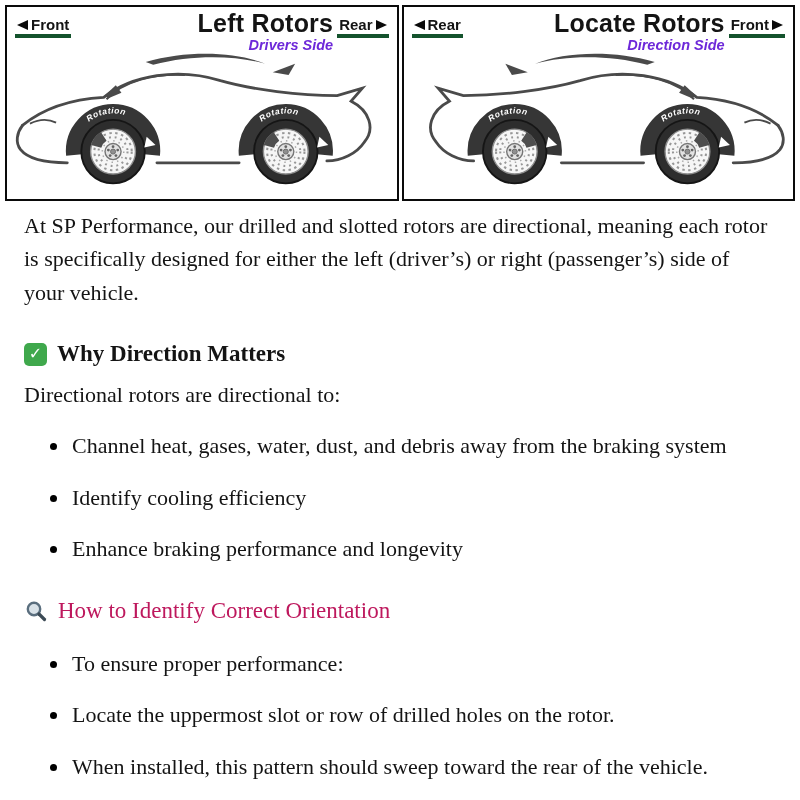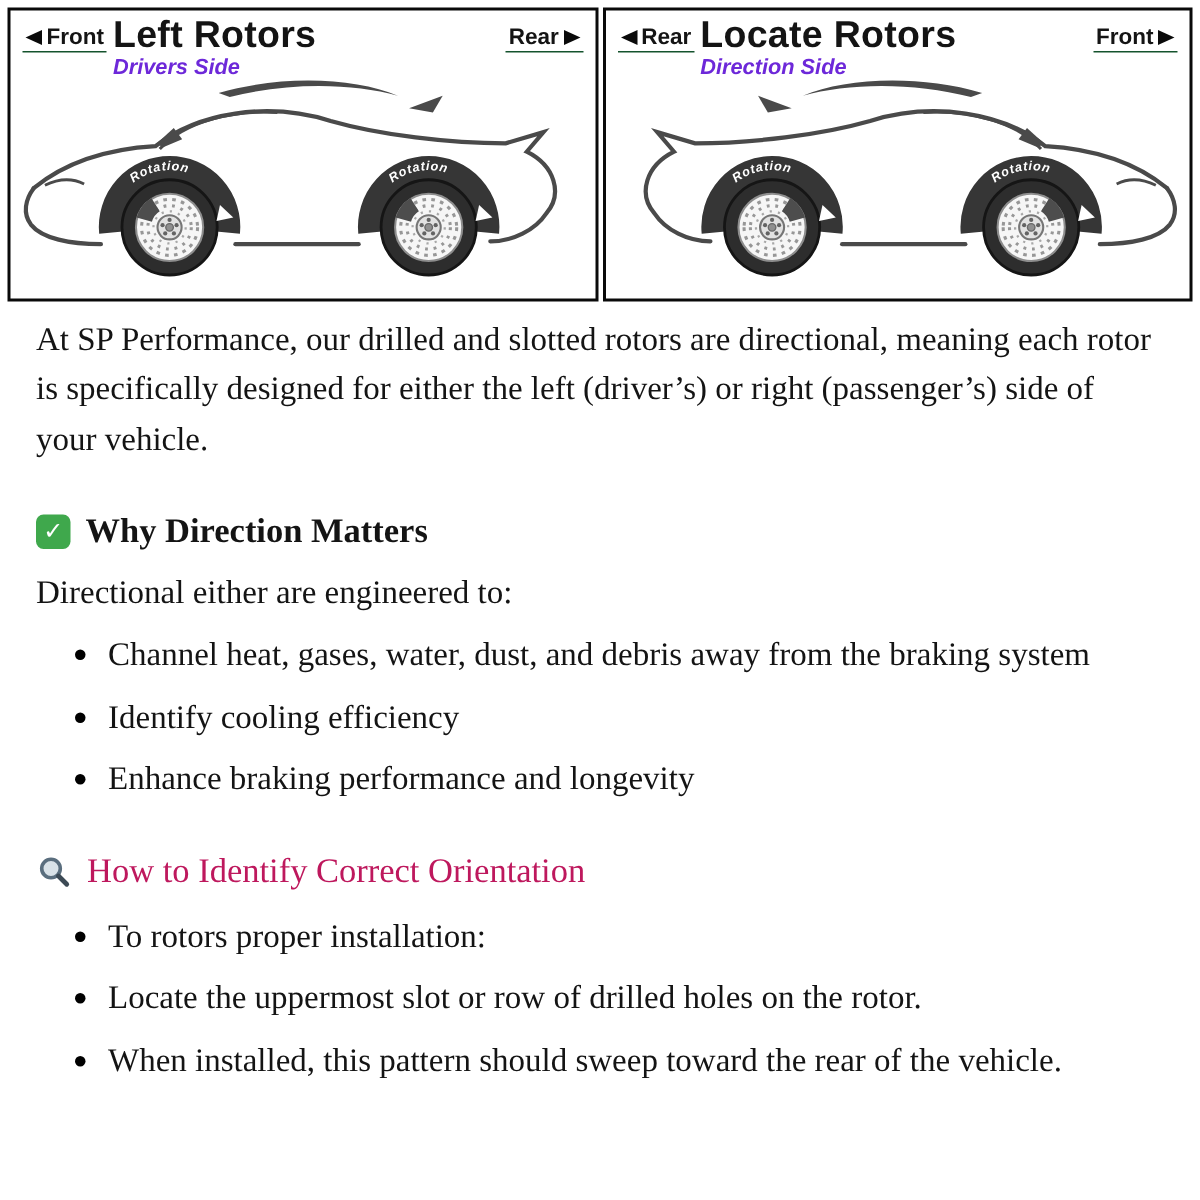--- a/index.html
+++ b/index.html
@@ -6,41 +6,41 @@
   html,body{margin:0;padding:0}
   body{width:800px;min-height:800px;background:#fff;color:#141414;
        font-family:"Liberation Serif",serif;overflow:hidden}
 
   
   .diagram{display:flex;gap:3px;padding:5px 5px 0 5px}
   .panel{flex:1;border:2px solid #0a0a0a;background:#fff;padding:3px 8px 0;min-width:0}
   .panel-header{display:flex;align-items:flex-start;justify-content:space-between;
                 font-family:"Liberation Sans",sans-serif}
   .dir{display:inline-flex;align-items:center;gap:3px;font-weight:bold;font-size:15px;
-       border-bottom:1px solid #14532d;padding:2px 2px 1px;margin-top:4px;white-space:nowrap}
+       border-bottom:4px solid #14532d;padding:2px 2px 1px;margin-top:4px;white-space:nowrap}
   .tri{width:0;height:0;border-top:5.5px solid transparent;border-bottom:5.5px solid transparent}
   .tri-left{border-right:11px solid #0a0a0a}
   .tri-right{border-left:11px solid #0a0a0a}
-  .panel-titles{text-align:left;line-height:1.05;flex:1;padding:0 4px}
+  .panel-titles{text-align:right;line-height:1.05;flex:1;padding:0 4px}
   .panel-title{font-size:25px;font-weight:bold;letter-spacing:.2px}
   .panel-subtitle{font-size:14.5px;font-weight:bold;font-style:italic;color:#6d28d9;margin-top:2px}
   svg.car{display:block;width:100%;height:auto;margin-top:-6px}
 
   
   .content{padding:4px 30px 26px 24px;font-size:22px;line-height:1.52}
   .content p{margin:4px 0}
   .lead{margin:22px 0 8px}
   .sec-heading{font-size:23px;margin:28px 0 6px;display:flex;align-items:center;gap:10px;font-weight:bold}
   .sec-heading.regular{font-weight:normal;color:#be185d}
   .check-icon{width:23px;height:23px;background:#3fa84c;border-radius:5px;color:#fff;
               display:inline-flex;align-items:center;justify-content:center;
               font-size:16px;font-family:"DejaVu Sans",sans-serif;flex:0 0 auto}
   .mag-icon{flex:0 0 auto;display:inline-flex}
   .content ul{margin:8px 0 24px;padding-left:46px;list-style:disc}
-  .content li{margin:8px 0;padding-left:2px}
+  .content li{margin:18px 0;padding-left:2px}
   .content li::marker{color:#000}
 </style>
 </head>
 <body>
 
 <div class="diagram">
 
   <section class="panel">
     <div class="panel-header">
       <span class="dir">
@@ -142,37 +142,37 @@
 
 <div class="content">
 
   <p>At SP Performance, our drilled and slotted rotors are directional, meaning each rotor is specifically designed for either the left (driver’s) or right (passenger’s) side of your vehicle.</p>
 
   <h2 class="sec-heading">
     <span class="check-icon">✓</span>
     <span>Why Direction Matters</span>
   </h2>
 
-  <p class="lead">Directional either are engineered to:</p>
+  <p class="lead">Directional rotors are directional to:</p>
 
   <ul>
     <li>Channel heat, gases, water, dust, and debris away from the braking system</li>
     <li>Identify cooling efficiency</li>
     <li>Enhance braking performance and longevity</li>
   </ul>
 
   <h2 class="sec-heading regular">
     <span class="mag-icon">
       <svg width="24" height="24" viewBox="0 0 24 24">
         <circle cx="10" cy="10" r="6.2" fill="#d9e2e8" stroke="#5a6e7e" stroke-width="2.4"></circle>
         <line x1="15" y1="15" x2="20.5" y2="20.5" stroke="#3c4a55" stroke-width="3.2" stroke-linecap="round"></line>
       </svg>
     </span>
     <span>How to Identify Correct Orientation</span>
   </h2>
 
   <ul>
-    <li>To rotors proper installation:</li>
+    <li>To ensure proper performance:</li>
     <li>Locate the uppermost slot or row of drilled holes on the rotor.</li>
     <li>When installed, this pattern should sweep toward the rear of the vehicle.</li>
   </ul>
 
 </div>
 
 </body></html>

